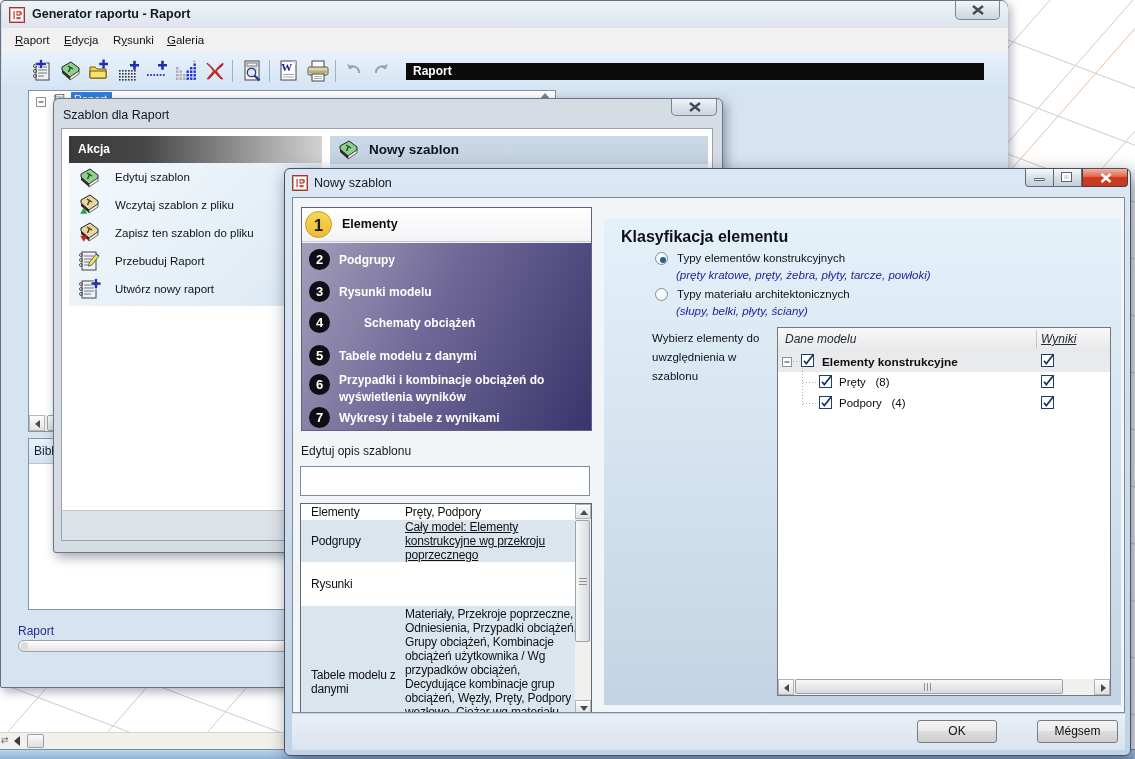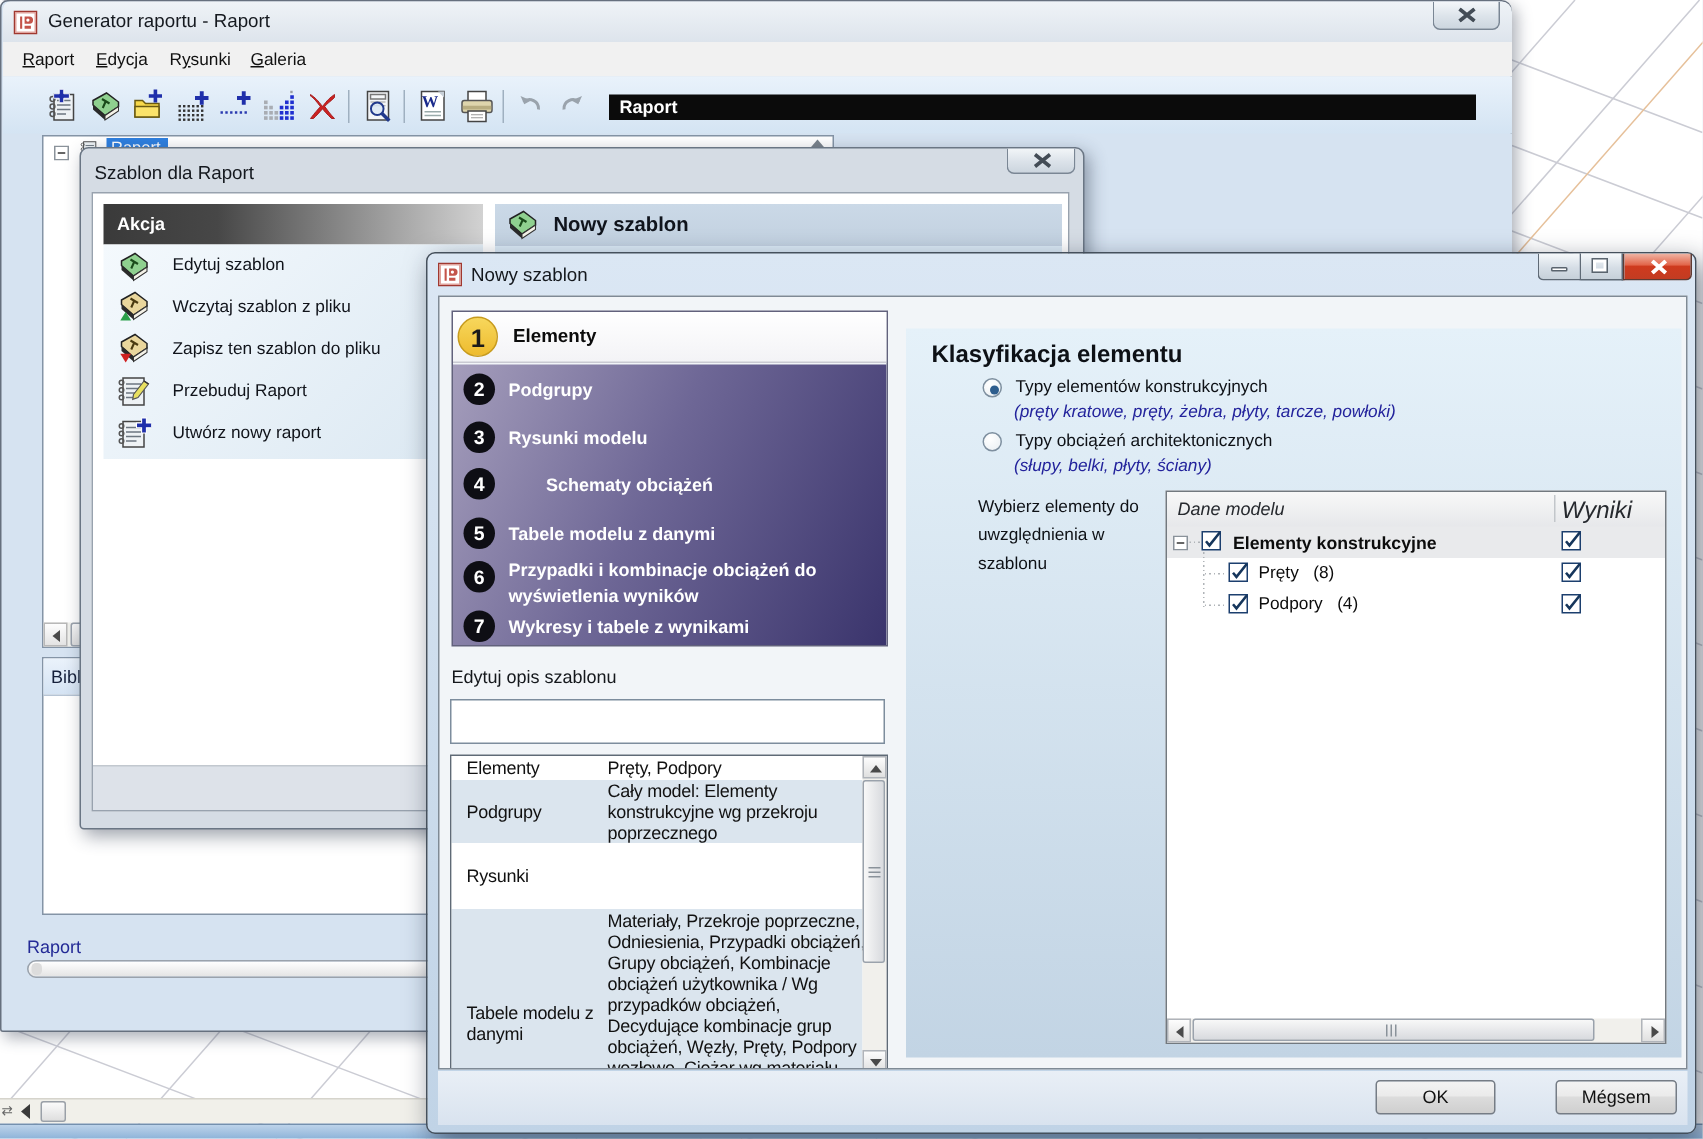--- a/index.html
+++ b/index.html
@@ -41,21 +41,21 @@
     <line x1="850" y1="0" x2="184" y2="759"></line>
     <line x1="950" y1="0" x2="284" y2="759"></line>
     <line x1="1050" y1="0" x2="384" y2="759"></line>
     <line x1="1133" y1="0" x2="467" y2="759"></line>
     <line x1="1250" y1="0" x2="584" y2="759"></line>
   </g>
   <line x1="1160" y1="0" x2="494" y2="759" stroke="#e6c09a" stroke-width="1"></line>
 </svg>
 
 <div class="win" id="mainwin" style="left:0;top:0;width:1008px;height:688px;border:1px solid #66707e;border-radius:5px 7px 2px 2px;background:#d6e3f1;box-shadow:3px 4px 10px rgba(50,60,80,.4);">
-  <div class="abs" id="m-title" style="left:1px;top:0;width:1006px;height:45px;background:linear-gradient(#eff3f7,#dde4ec 60%,#d2dbe5);border-radius:5px 7px 0 0;">
+  <div class="abs" id="m-title" style="left:1px;top:0;width:1006px;height:45px;background:linear-gradient(#eff3f7,#dde4ec 60%,#d2dbe5);border-radius:5px 7px 0 0;font-weight:bold;">
     <svg class="abs" style="left:7px;top:6px" width="16" height="16" viewBox="0 0 16 16">
       <rect x="0.5" y="0.5" width="15" height="15" fill="#fff" stroke="#a03830"></rect>
       <rect x="1.5" y="1.5" width="13" height="13" fill="none" stroke="#e0a49e"></rect>
       <path d="M4.4 4h1.4v8.2H4.4zM7.4 4h3.2a2.4 2.4 0 0 1 .1 4.8H7.4zM7.4 10.1h4.2v2.1H7.4z" fill="#c4544a"></path>
         <circle cx="9.6" cy="6.4" r="1.1" fill="#fff"></circle>
     </svg>
     <span class="abs" style="left:30px;top:6px;font-size:12.5px;color:#15191f;">Generator raportu - Raport</span>
     <div class="abs" style="left:953px;top:0;width:45px;height:19px;background:linear-gradient(#f4f7fa,#dce3ea 55%,#cdd6df);border:1px solid #7a8694;border-top:none;border-radius:0 0 5px 5px;">
       <svg class="abs" style="left:16px;top:4px" width="12" height="10" viewBox="0 0 12 10">
           <path d="M1 1 L11 9 M11 1 L1 9" stroke="#434c56" stroke-width="2.4"></path>
@@ -348,21 +348,21 @@
 
     <span class="abs" style="left:8px;top:246px;font-size:12px;color:#15181c;">Edytuj opis szablonu</span>
     <div class="abs" style="left:7px;top:268px;width:290px;height:30px;background:#fff;border:1px solid #7d8d9d;"></div>
     <div class="abs" id="desctable" style="left:7px;top:305px;width:292px;height:210px;background:#fff;border:1px solid #5f6a76;overflow:hidden;font-size:12px;letter-spacing:-0.18px;color:#111;line-height:14px;">
       <div class="abs" style="left:0;top:0;width:274px;height:16px;background:#fff;">
         <span class="abs" style="left:10px;top:1px;">Elementy</span>
           <span class="abs" style="left:104px;top:1px;">Pręty, Podpory</span>
       </div>
       <div class="abs" style="left:0;top:16px;width:274px;height:42px;background:#dbe5ee;">
         <span class="abs" style="left:10px;top:14px;">Podgrupy</span>
-        <span class="abs" style="left:104px;top:0px;white-space:nowrap;">Cały model: Elementy<br>konstrukcyjne wg przekroju<br>poprzecznego</span>
+        <span class="abs" style="left:104px;top:0px;white-space:nowrap;text-decoration:underline;">Cały model: Elementy<br>konstrukcyjne wg przekroju<br>poprzecznego</span>
       </div>
       <div class="abs" style="left:0;top:58px;width:274px;height:44px;background:#fff;">
         <span class="abs" style="left:10px;top:15px;">Rysunki</span>
       </div>
       <div class="abs" style="left:0;top:102px;width:274px;height:120px;background:#dbe5ee;">
         <span class="abs" style="left:10px;top:62px;">Tabele modelu z<br>danymi</span>
         <span class="abs" style="left:104px;top:1px;white-space:nowrap;">Materiały, Przekroje poprzeczne,<br>Odniesienia, Przypadki obciążeń,<br>Grupy obciążeń, Kombinacje<br>obciążeń użytkownika / Wg<br>przypadków obciążeń,<br>Decydujące kombinacje grup<br>obciążeń, Węzły, Pręty, Podpory<br>węzłowe, Ciężar wg materiału</span>
       </div>
 
       <div class="abs" style="left:274px;top:0;width:16px;height:208px;background:#f1f0ec;">
@@ -381,28 +381,28 @@
     </div>
 
     <div class="abs" id="rpanel" style="left:311px;top:21px;width:517px;height:486px;background:linear-gradient(#e5f1f9,#c2d4e4);">
       <span class="abs" style="left:17px;top:9px;font-size:16px;font-weight:bold;color:#0e1116;">Klasyfikacja elementu</span>
       <div class="abs rdo" style="left:51px;top:33px;">
           <div class="abs" style="left:3.5px;top:3.5px;width:6px;height:6px;border-radius:50%;background:#2d5d8d;"></div>
         </div>
       <span class="abs rlbl" style="left:73px;top:33px;">Typy elementów konstrukcyjnych</span>
       <span class="abs rsub" style="left:72px;top:50px;">(pręty kratowe, pręty, żebra, płyty, tarcze, powłoki)</span>
       <div class="abs rdo" style="left:51px;top:69px;"></div>
-      <span class="abs rlbl" style="left:73px;top:69px;">Typy obciążeń architektonicznych</span>
+      <span class="abs rlbl" style="left:73px;top:69px;">Typy materiału architektonicznych</span>
       <span class="abs rsub" style="left:72px;top:86px;">(słupy, belki, płyty, ściany)</span>
       <span class="abs" style="left:48px;top:110px;width:120px;font-size:11.5px;color:#0e1116;line-height:19px;">Wybierz elementy do uwzględnienia w szablonu</span>
 
       <div class="abs" id="ttable" style="left:173px;top:108px;width:334px;height:369px;background:#fff;border:1px solid #72797f;overflow:hidden;">
         <div class="abs" style="left:0;top:0;width:332px;height:38px;background:linear-gradient(#f8f8f8,#dcdee2);border-bottom:1px solid #b4b8bc;">
           <span class="abs" style="left:7px;top:4px;font-size:12px;font-style:italic;color:#26292e;">Dane modelu</span>
-          <span class="abs" style="left:263px;top:4px;font-size:16px;font-style:italic;color:#26292e;">Wyniki</span>
+          <span class="abs" style="left:263px;top:4px;font-size:12px;font-style:italic;color:#26292e;text-decoration:underline;">Wyniki</span>
           <div class="abs" style="left:258px;top:2px;width:1px;height:18px;background:#c2c6ca;"></div>
         </div>
         <div class="abs" style="left:0;top:23px;width:332px;height:21px;background:#e9eaec;">
           <svg class="abs" style="left:4px;top:6px" width="10" height="10" viewBox="0 0 10 10">
               <rect x="0.5" y="0.5" width="9" height="9" fill="#fff" stroke="#8a929a"></rect>
               <path d="M2.5 5h5" stroke="#333" stroke-width="1"></path>
             </svg>
           <span class="abs" style="left:44px;top:4px;font-size:11.8px;font-weight:bold;color:#0c0c0c;">Elementy konstrukcyjne</span>
         </div>
         <svg class="abs chk" style="left:23px;top:26px">

